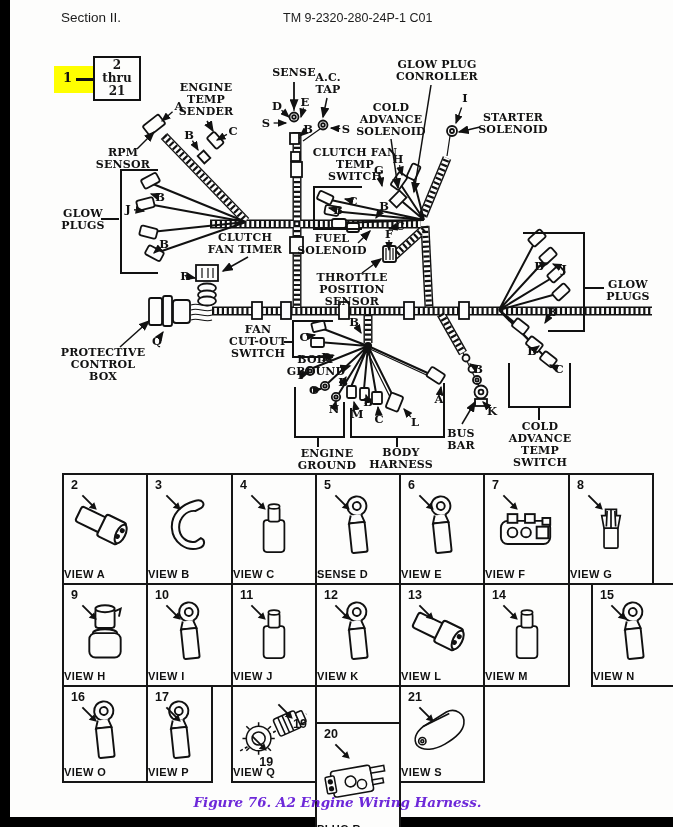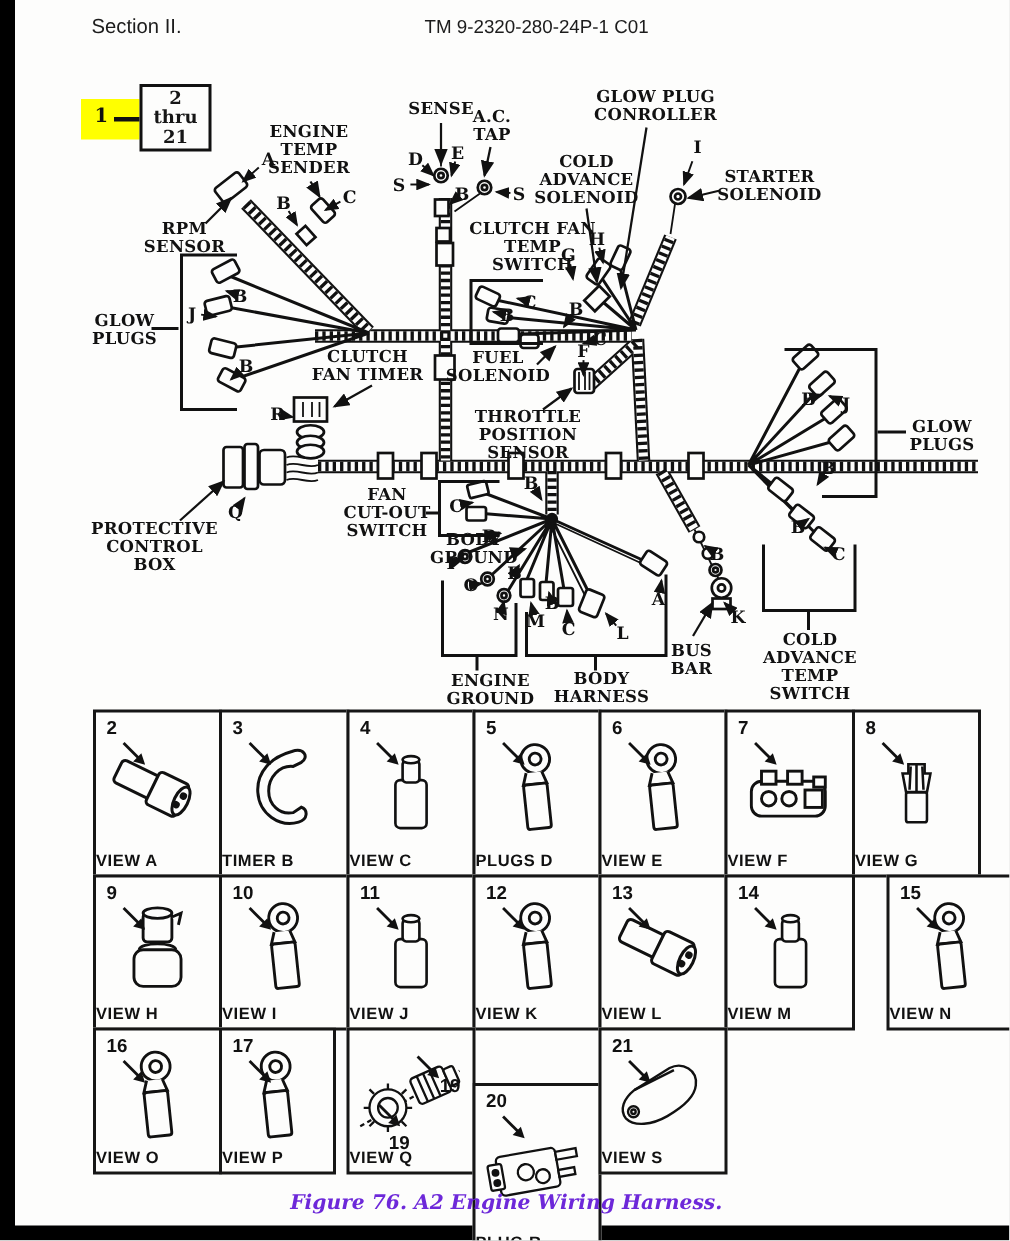--- a/index.html
+++ b/index.html
@@ -326,21 +326,21 @@
         <div class="icon">
           <svg width="58" height="66" viewBox="0 0 64 72">
             <path fill="#fdfdfc" stroke="#111" stroke-width="2.2" d="M44,16 C50,12 46,5 37,8 C22,12 11,23 12,38 C13,54 28,64 42,60 C49,58 49,51 44,49 L38,53 C28,55 20,47 20,37 C20,27 28,18 38,19 Z"></path>
           </svg>
         </div>
         <span class="cellnum" style="left:7px;top:3px;">3</span>
         <svg class="na" style="position:absolute;left:15px;top:17px;" viewBox="0 0 26 26">
           <line x1="4" y1="4" x2="17" y2="17" stroke="#111" stroke-width="2.2"></line>
           <polygon points="21,21 11.5,18.5 18,12" fill="#111"></polygon>
         </svg>
-        <div class="viewlab">TIMER B</div>
+        <div class="viewlab">VIEW B</div>
       </div>
       <div class="cell" style="left: 231px; top: 473px; width: 86px; height: 112px;">
         <div class="icon">
           <svg width="52" height="64" viewBox="0 0 64 80">
             <g fill="#fdfdfc" stroke="#111" stroke-width="2.2">
               <rect x="19" y="32" width="26" height="40" rx="4"></rect>
               <rect x="25" y="16" width="14" height="18" rx="3"></rect>
               <ellipse cx="32" cy="15" rx="7" ry="3"></ellipse>
             </g>
           </svg>
@@ -361,21 +361,21 @@
               <path d="M25,27 L22,36 L40,36 L37,27"></path>
               <rect x="22" y="36" width="18" height="34" rx="2"></rect>
             </g>
           </svg>
         </div>
         <span class="cellnum" style="left:7px;top:3px;">5</span>
         <svg class="na" style="position:absolute;left:15px;top:17px;" viewBox="0 0 26 26">
           <line x1="4" y1="4" x2="17" y2="17" stroke="#111" stroke-width="2.2"></line>
           <polygon points="21,21 11.5,18.5 18,12" fill="#111"></polygon>
         </svg>
-        <div class="viewlab">PLUGS D</div>
+        <div class="viewlab">SENSE D</div>
       </div>
       <div class="cell" style="left: 399px; top: 473px; width: 86px; height: 112px;">
         <div class="icon">
           <svg width="56" height="72" viewBox="0 0 64 80">
             <g fill="#fdfdfc" stroke="#111" stroke-width="2.2" transform="rotate(-6 32 40)">
               <circle cx="33" cy="17" r="11"></circle>
               <circle cx="33" cy="17" r="4.5"></circle>
               <path d="M25,27 L22,36 L40,36 L37,27"></path>
               <rect x="22" y="36" width="18" height="34" rx="2"></rect>
             </g>
@@ -563,21 +563,21 @@
             </g>
           </svg>
         </div>
         <span class="cellnum" style="left:7px;top:3px;">16</span>
         <svg class="na" style="position:absolute;left:15px;top:17px;" viewBox="0 0 26 26">
           <line x1="4" y1="4" x2="17" y2="17" stroke="#111" stroke-width="2.2"></line>
           <polygon points="21,21 11.5,18.5 18,12" fill="#111"></polygon>
         </svg>
         <div class="viewlab">VIEW O</div>
       </div>
-      <div class="cell" style="left: 146px; top: 685px; width: 78px; height: 98px;">
+      <div class="cell" style="left: 146px; top: 685px; width: 67px; height: 98px;">
         <div class="icon">
           <svg width="56" height="72" viewBox="0 0 64 80">
             <g fill="#fdfdfc" stroke="#111" stroke-width="2.2" transform="rotate(-6 32 40)">
               <circle cx="33" cy="17" r="11"></circle>
               <circle cx="33" cy="17" r="4.5"></circle>
               <path d="M25,27 L22,36 L40,36 L37,27"></path>
               <rect x="22" y="36" width="18" height="34" rx="2"></rect>
             </g>
           </svg>
         </div>

